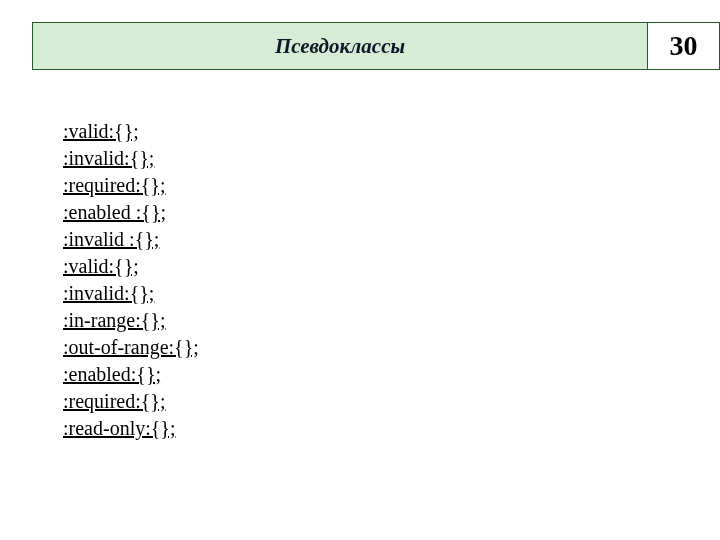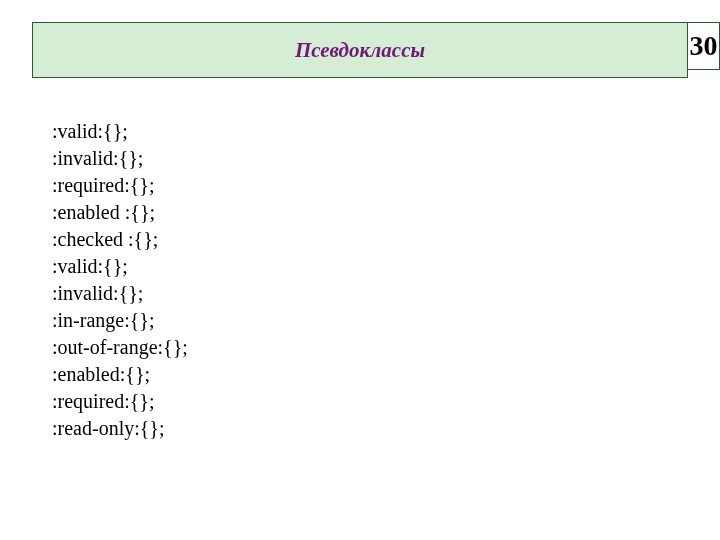--- a/index.html
+++ b/index.html
@@ -21,64 +21,65 @@
       left: 32px;
       right: 0;
     }
     .header-title {
       flex: 1;
       background: #d4edd4;
       border: 1px solid #2a5a2a;
       display: flex;
       align-items: center;
       justify-content: center;
-      height: 56px;
+      height: 48px;
       font-style: italic;
       font-weight: bold;
       font-size: 21px;
-      color: #701a75;
+      color: #0f172a;
     }
     .header-number {
-      width: 32px;
+      width: 72px;
       height: 48px;
       background: #ffffff;
       border: 1px solid #2a5a2a;
       border-left: none;
       display: flex;
       align-items: center;
       justify-content: center;
       font-size: 28px;
       font-weight: bold;
       color: #000000;
     }
     .content {
       position: absolute;
       top: 118px;
-      left: 52px;
+      left: 63px;
+      text-decoration: underline;
     }
     .list-item {
       font-size: 20px;
       line-height: 1.35;
       color: #000000;
     }
   </style>
 </head>
 <body>
 
 <div class="header-container">
   <div class="header-title">Псевдоклассы</div>
   <div class="header-number">30</div>
 </div>
 
 <div class="content">
   <div class="list-item">:valid:{};</div>
   <div class="list-item">:invalid:{};</div>
   <div class="list-item">:required:{};</div>
   <div class="list-item">:enabled :{};</div>
-  <div class="list-item">:checked :{};</div>
+  <div class="list-item">:invalid :{};</div>
   <div class="list-item">:valid:{};</div>
   <div class="list-item">:invalid:{};</div>
   <div class="list-item">:in-range:{};</div>
   <div class="list-item">:out-of-range:{};</div>
   <div class="list-item">:enabled:{};</div>
   <div class="list-item">:required:{};</div>
   <div class="list-item">:read-only:{};</div>
 </div>
 
 </body></html>

